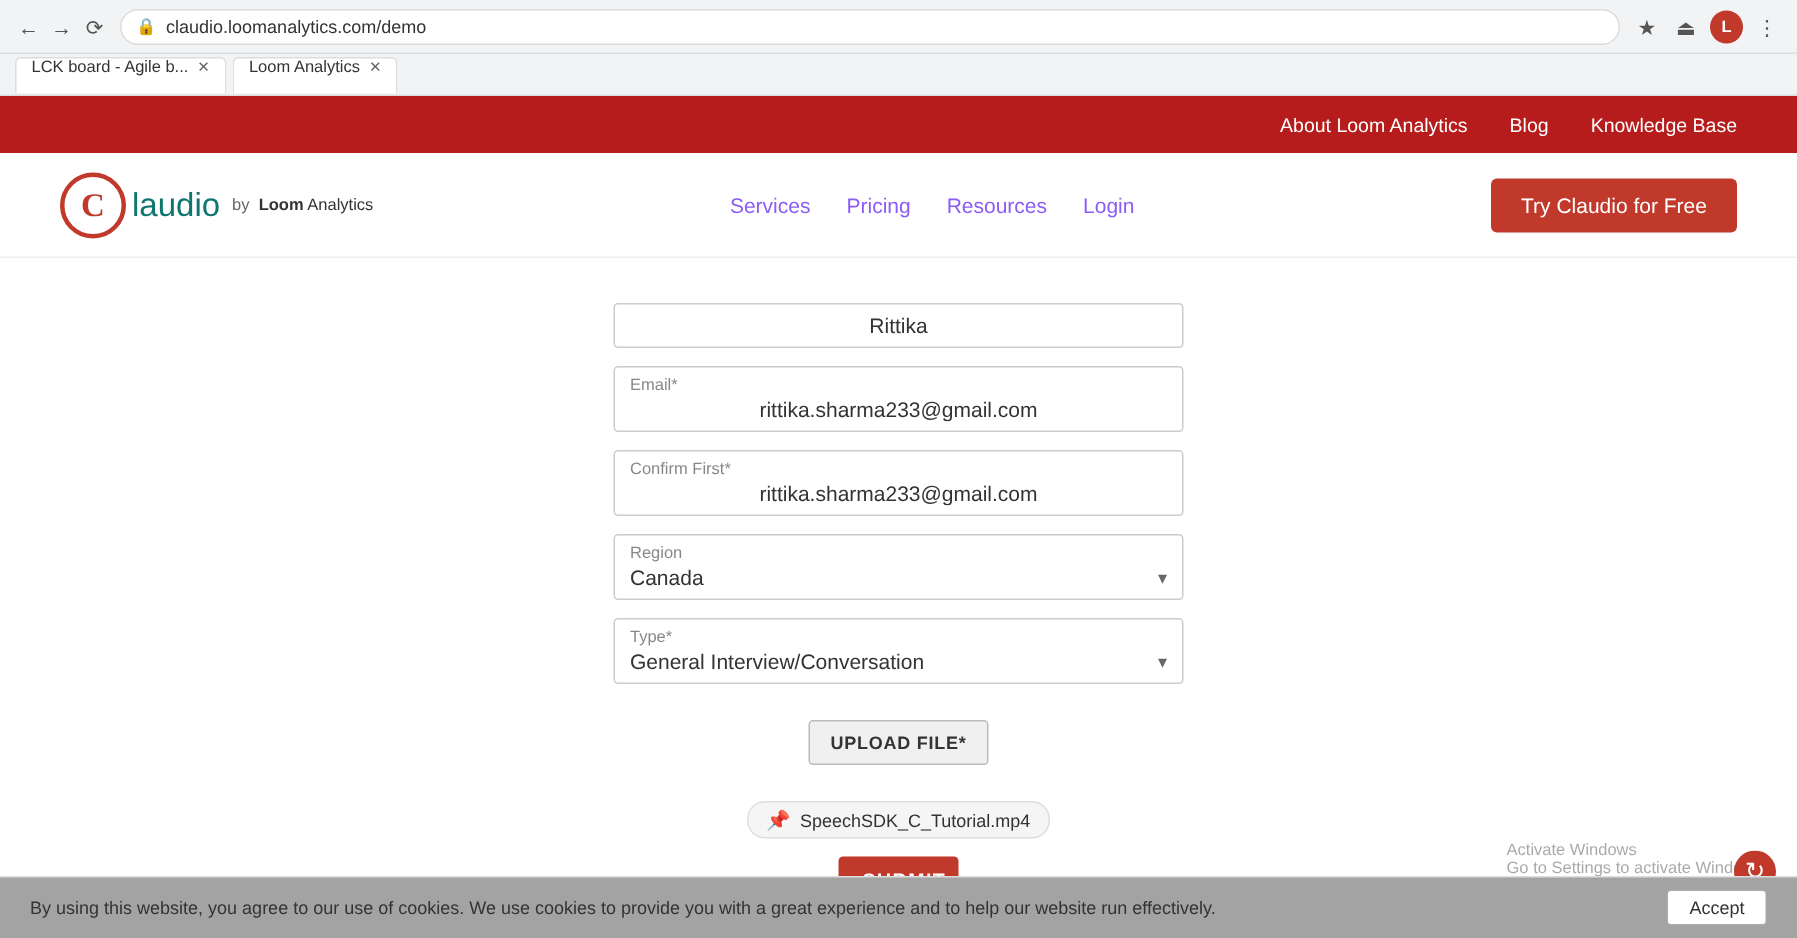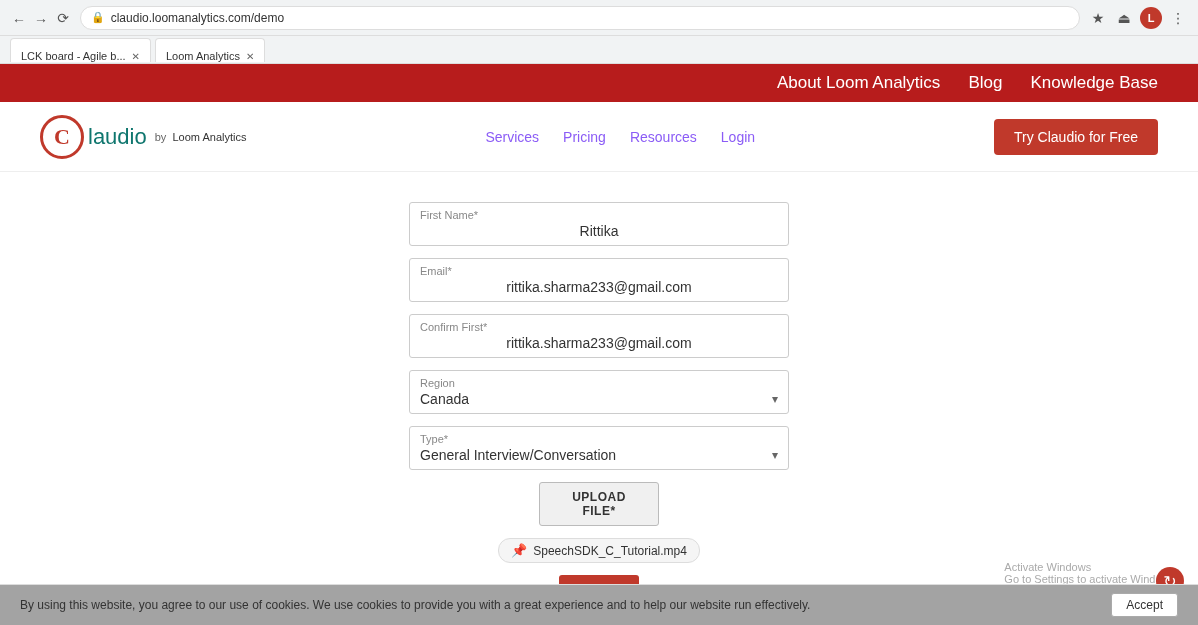--- a/index.html
+++ b/index.html
@@ -44,38 +44,38 @@
     .tabs-bar {
       background: #f1f3f4;
       height: 28px;
       display: flex;
       align-items: center;
       padding: 0 10px;
       gap: 4px;
       border-bottom: 1px solid #ddd;
     }
     .tab-item {
-      height: 24px; display: flex; align-items: flex-end; gap: 6px;
+      height: 24px; display: flex; align-items: flex-start; gap: 6px;
       padding: 0 10px; background: #fff; border-radius: 4px 4px 0 0;
       font-size: 11px; color: #333; cursor: pointer; border: 1px solid #ddd; border-bottom: none;
     }
     .tab-item .tab-close { font-size: 10px; color: #666; }
 
     
     .top-nav {
       background: #b71c1c;
       height: 38px;
       display: flex;
       align-items: center;
       justify-content: flex-end;
       padding: 0 40px;
       gap: 28px;
     }
     .top-nav a {
-      color: #fff; text-decoration: none; font-size: 17px;
+      color: #fff; text-decoration: none; font-size: 13px;
     }
 
     
     .main-header {
       height: 70px;
       display: flex;
       align-items: center;
       justify-content: space-between;
       padding: 0 40px;
       border-bottom: 1px solid #eee;
@@ -87,21 +87,21 @@
       width: 44px; height: 44px; border: 3px solid #c0392b; border-radius: 50%;
       display: flex; align-items: center; justify-content: center;
       color: #c0392b; font-size: 22px; font-weight: bold; font-family: Georgia, serif;
     }
     .logo-text {
       font-size: 22px; color: #0f766e; font-weight: normal;
     }
     .logo-by {
       font-size: 11px; color: #666; margin-left: 4px;
     }
-    .logo-loom { font-weight: normal; color: #333; }
+    .logo-loom { font-weight: bold; color: #333; }
     .logo-analytics { font-weight: normal; color: #333; }
 
     .main-nav {
       display: flex; align-items: center; gap: 24px;
     }
     .main-nav a {
       text-decoration: none; color: #8b5cf6; font-size: 14px;
     }
 
     .try-btn {
@@ -163,25 +163,25 @@
       top: 50%;
       transform: translateY(-50%);
       color: #666;
       font-size: 12px;
       pointer-events: none;
     }
 
     .upload-btn {
       display: block;
       width: 120px;
-      margin: 0 auto;
+      margin: 12px auto;
       background: #f0f0f0;
       border: 1px solid #bbb;
       border-radius: 3px;
-      padding: 7px 14px;
+      padding: 7px 0;
       font-size: 12px;
       color: #333;
       cursor: pointer;
       text-align: center;
       font-weight: bold;
       letter-spacing: 0.5px;
     }
 
     .file-badge {
       display: flex;
@@ -326,21 +326,20 @@
     <a href="#">Login</a>
   </div>
 
   <button class="try-btn">Try Claudio for Free</button>
 </div>
 
 <div class="page-content">
   <div class="form-container">
 
     <div class="field-group">
-      <span class="field-label">First Name*</span>
       <input class="field-input" type="text" value="Rittika" style="">
     </div>
 
     <div class="field-group">
       <span class="field-label">Email*</span>
       <input class="field-input" type="email" value="rittika.sharma233@gmail.com" style="">
     </div>
 
     <div class="field-group">
       <span class="field-label">Confirm First*</span>

